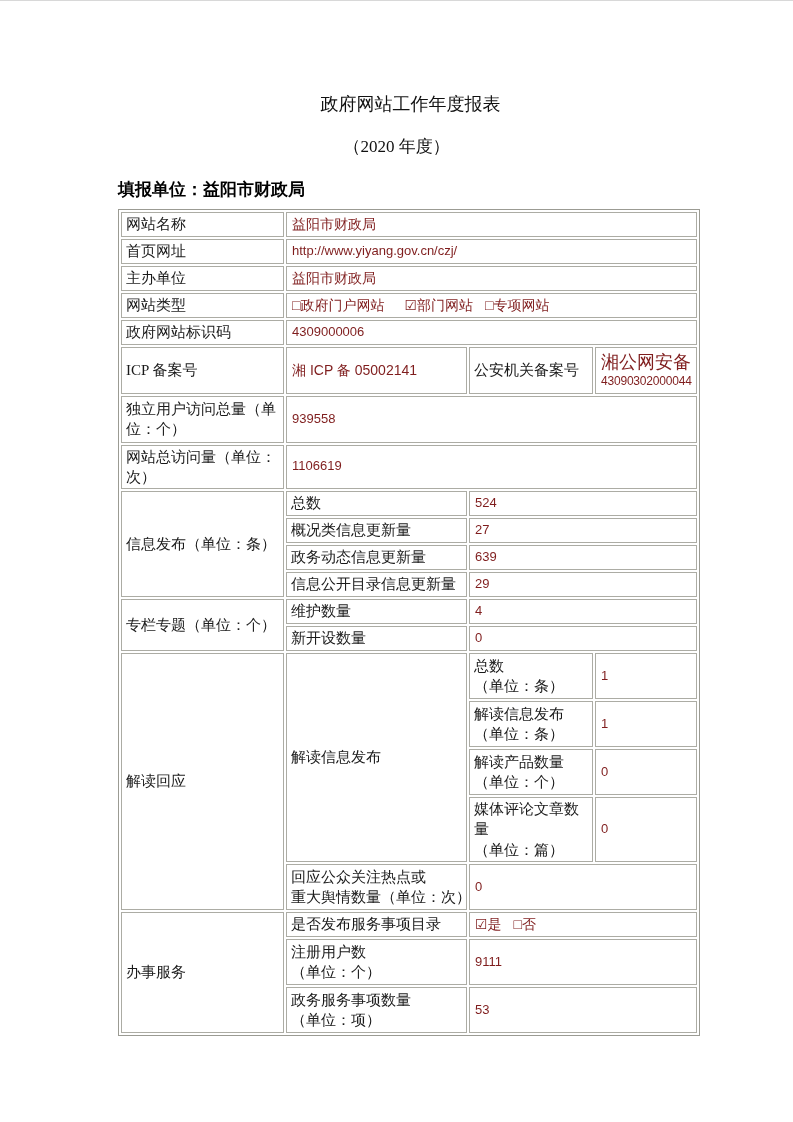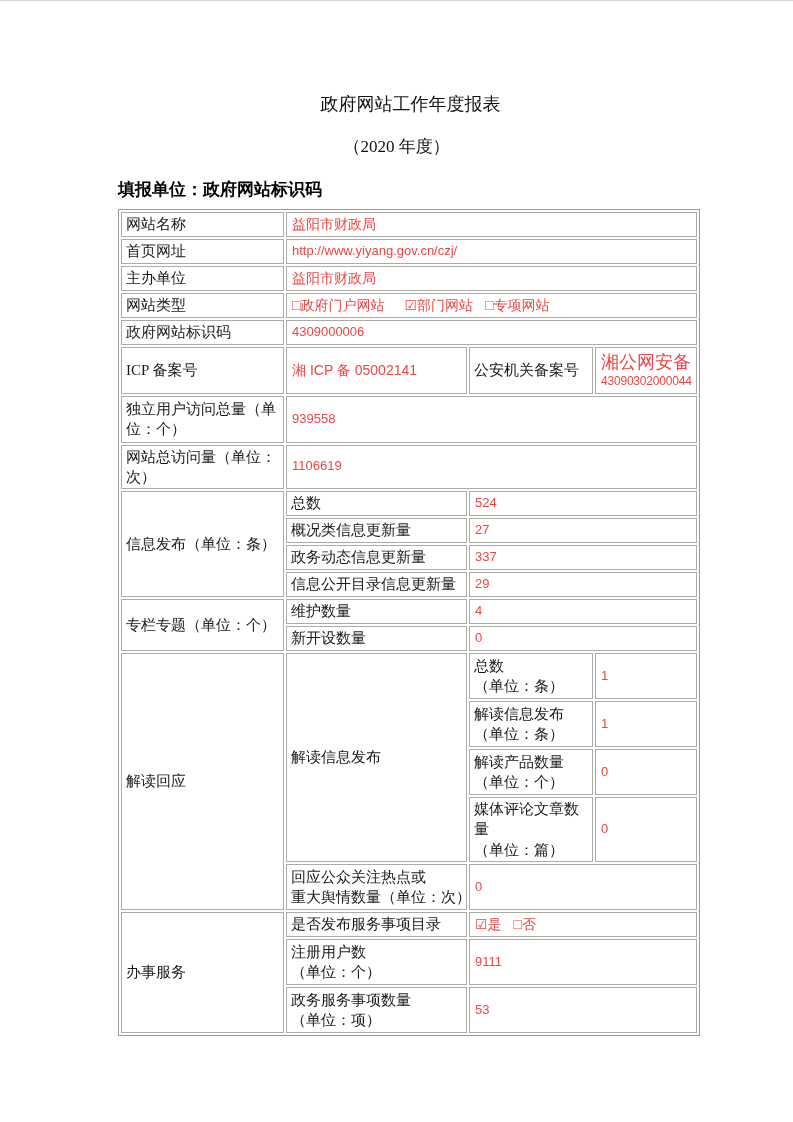--- a/index.html
+++ b/index.html
@@ -28,21 +28,21 @@
   td{
     border:1px solid #acaca4;vertical-align:middle;overflow:hidden;
     padding:1px 1px 1px 4px;
   }
   td.lbl{
     font-family:"Liberation Serif","DejaVu Serif",serif;
     font-size:15px;line-height:1.35;color:#1a1a1a;
   }
   td.val{
     font-family:"Liberation Sans","DejaVu Sans",sans-serif;
-    font-size:13px;line-height:1.3;color:#ef4444;padding-left:5px;
+    font-size:13px;line-height:1.3;color:#7f1d1d;padding-left:5px;
   }
   td.val .cjk{font-size:14px;}
   .unit{display:block;}
   .nowrap-line{display:block;white-space:nowrap;}
   .opt{white-space:nowrap;}
   .opt.gap-l{margin-right:20px;}
   .opt.gap-s{margin-right:12px;}
   .seclab1{display:block;font-size:18px;line-height:1.35;}
   .seclab2{display:block;font-size:12px;letter-spacing:-0.2px;white-space:nowrap;}
   tr.h-s{height:25px;}
@@ -51,21 +51,21 @@
   tr.h-sub{height:46px;}
   tr.h-xl{height:65px;}
 </style>
 </head>
 <body>
 
 <div class="topline"></div>
 
 <div class="doc-title">政府网站工作年度报表</div>
 <div class="doc-subtitle">（2020 年度）</div>
-<div class="report-unit">填报单位：政府网站标识码</div>
+<div class="report-unit">填报单位：益阳市财政局</div>
 
 <table class="report">
   <colgroup>
     <col style="width:163px">
       <col style="width:181px">
       <col style="width:124px">
       <col style="width:102px">
   </colgroup>
 
   <tbody>
@@ -120,21 +120,21 @@
     <td class="lbl" rowspan="4">信息发布（单位：条）</td>
     <td class="lbl">总数</td>
     <td class="val" colspan="2">524</td>
   </tr>
   <tr class="h-s">
     <td class="lbl">概况类信息更新量</td>
     <td class="val" colspan="2">27</td>
   </tr>
   <tr class="h-s">
     <td class="lbl">政务动态信息更新量</td>
-    <td class="val" colspan="2">337</td>
+    <td class="val" colspan="2">639</td>
   </tr>
   <tr class="h-s">
     <td class="lbl">信息公开目录信息更新量</td>
     <td class="val" colspan="2">29</td>
   </tr>
 
   <tr class="h-s">
     <td class="lbl" rowspan="2">专栏专题（单位：个）</td>
     <td class="lbl">维护数量</td>
     <td class="val" colspan="2">4</td>

